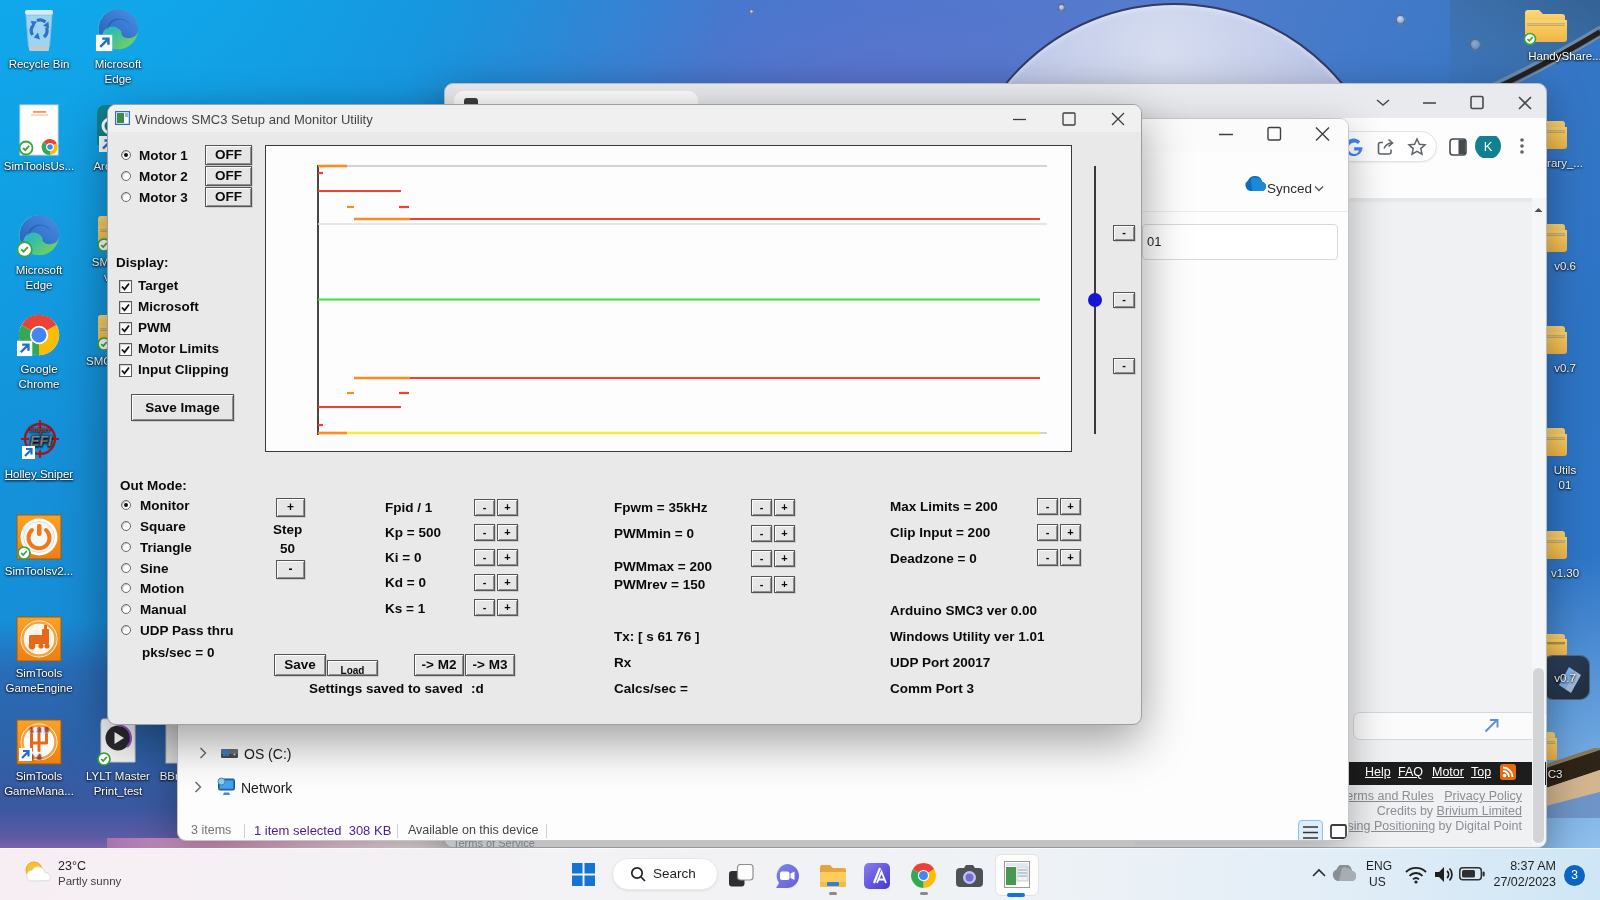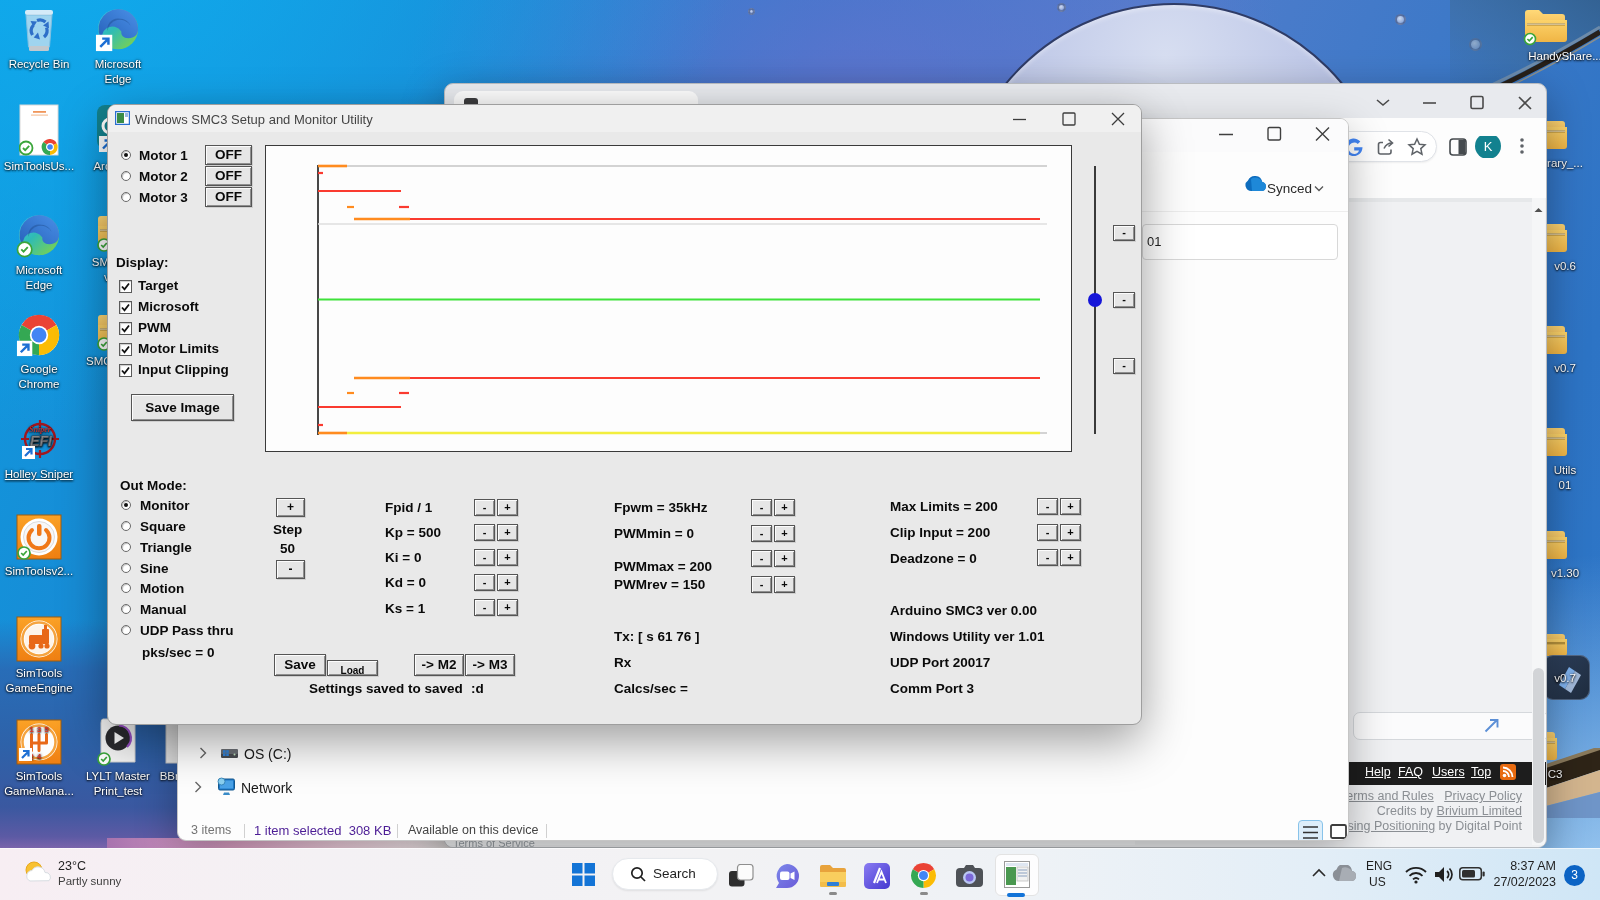--- a/index.html
+++ b/index.html
@@ -461,21 +461,21 @@
       <div class="abs" style="left:908px;top:514px;width:196px;height:28px;background:#fbfbfc;border:1px solid #d5d8dc;border-radius:7px;"></div>
       <svg class="abs" style="left:1038px;top:519px;" width="17" height="17" viewBox="0 0 17 17">
         <g stroke="#5c8fd6" stroke-width="1.9" fill="none">
             <path d="M2.5 14.5 L13.5 3.5 M7 3 h7.5 V10.5"></path>
           </g>
       </svg>
 
       <div class="abs" style="left:600px;top:564px;width:502px;height:23px;background:#1d1d1d;"></div>
       <div class="abs" style="left:920px;top:567px;color:#fff;font-size:12.5px;text-decoration:underline;">Help</div>
       <div class="abs" style="left:953px;top:567px;color:#fff;font-size:12.5px;text-decoration:underline;">FAQ</div>
-      <div class="abs" style="left:987px;top:567px;color:#fff;font-size:12.5px;text-decoration:underline;">Users</div>
+      <div class="abs" style="left:987px;top:567px;color:#fff;font-size:12.5px;text-decoration:underline;">Motor</div>
       <div class="abs" style="left:1026px;top:567px;color:#fff;font-size:12.5px;text-decoration:underline;">Top</div>
       <svg class="abs" style="left:1055px;top:566px;" width="16" height="16" viewBox="0 0 16 16">
         <rect width="16" height="16" rx="3" fill="#e96b10"></rect>
         <circle cx="4.5" cy="11.5" r="1.8" fill="#fff"></circle>
         <path d="M3 7 a6 6 0 0 1 6 6 M3 3.5 a9.5 9.5 0 0 1 9.5 9.5" stroke="#fff" stroke-width="1.8" fill="none"></path>
       </svg>
 
       <div class="abs" style="left:600px;top:591px;width:477px;text-align:right;color:#8b8f94;font-size:12.5px;"><span style="text-decoration:underline;">Terms and Rules</span>&nbsp;&nbsp;&nbsp;<span style="text-decoration:underline;">Privacy Policy</span></div>
       <div class="abs" style="left:600px;top:606px;width:477px;text-align:right;color:#8b8f94;font-size:12.5px;">Credits by <span style="text-decoration:underline;">Brivium Limited</span></div>
       <div class="abs" style="left:600px;top:621px;width:477px;text-align:right;color:#8b8f94;font-size:12.5px;"><span style="text-decoration:underline;">Advertising Positioning</span> by Digital Point</div>

